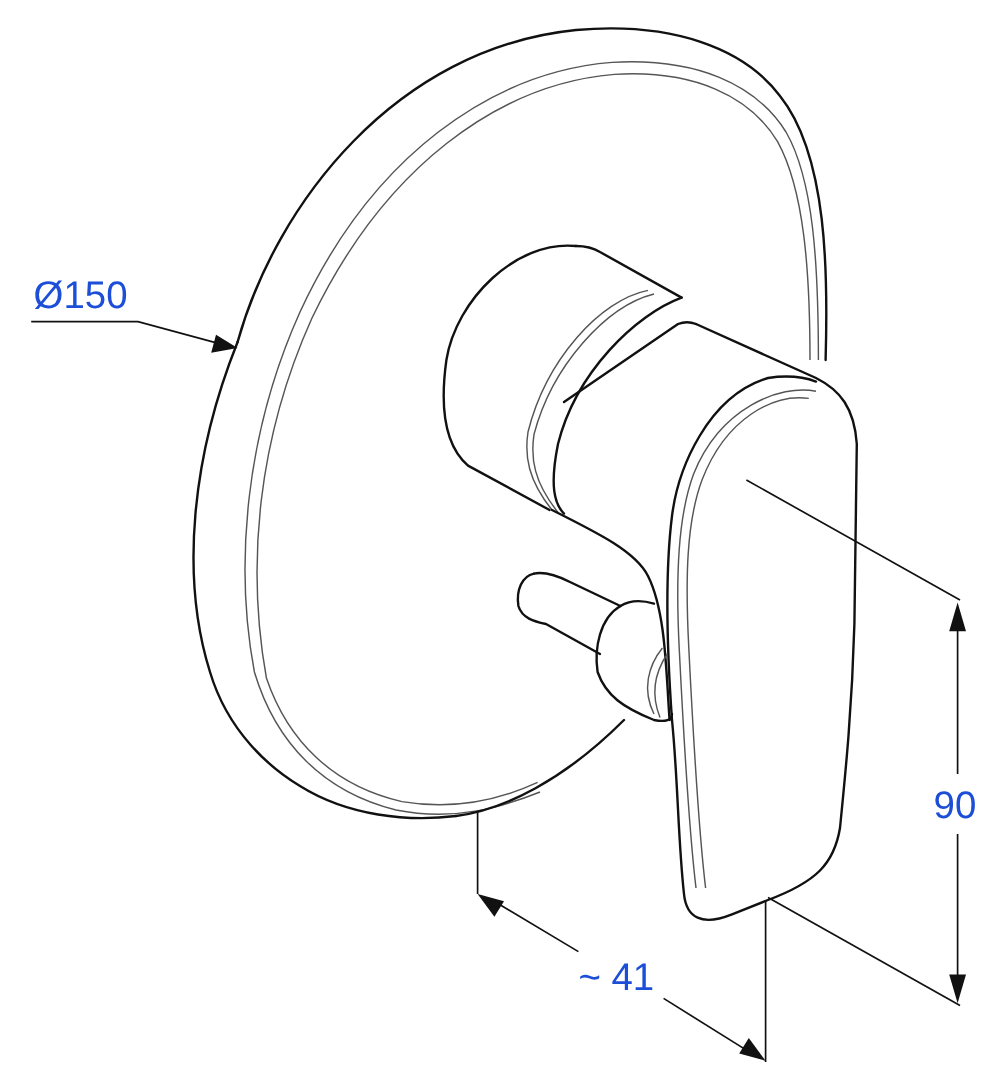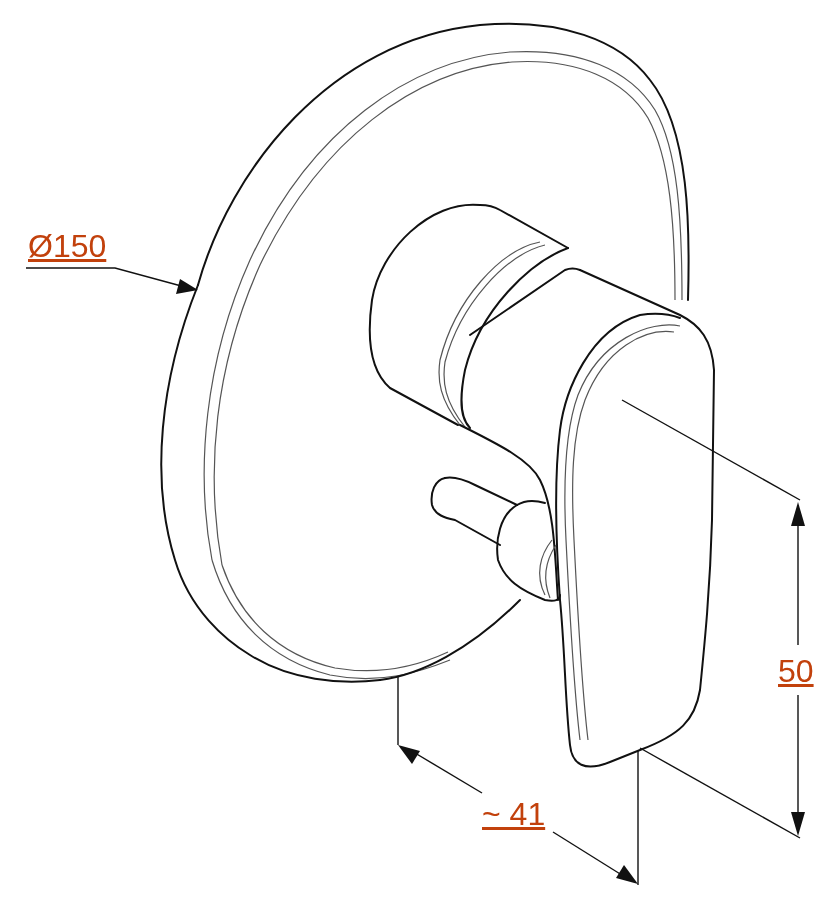--- a/index.html
+++ b/index.html
@@ -6,24 +6,23 @@
   body { width: 837px; height: 897px; overflow: hidden; position: relative; }
   #drawing { position: absolute; left: 0; top: 0; width: 837px; height: 897px; }
   .ln { fill: none; stroke: #111111; stroke-width: 2; stroke-linecap: round; stroke-linejoin: round; }
   .thin { fill: none; stroke: #555555; stroke-width: 1.2; }
   .dim { fill: none; stroke: #111111; stroke-width: 1.4; }
   .arrow { fill: #111111; stroke: none; }
   .label {
     position: absolute;
     font-family: "Liberation Sans", sans-serif;
     font-size: 32px;
-    color: #c2410c;
+    color: #1d4ed8;
     line-height: 1;
     white-space: nowrap;
-    text-decoration: underline;
   }
 </style>
 </head>
 <body>
 
 <svg id="drawing" viewBox="0 0 837 897" xmlns="http://www.w3.org/2000/svg">
 
   <g>
     <path class="ln" d="M 198 285
       C 230 170, 330 40, 480 25
@@ -98,14 +97,14 @@
     <path class="dim" d="M 398 676 L 398 745"></path>
     <path class="dim" d="M 638 750 L 638 885"></path>
     <path class="dim" d="M 410 750 L 482 793"></path>
     <path class="dim" d="M 553 832 L 625 877"></path>
     <polygon class="arrow" points="398,745 420,751 412,764"></polygon>
     <polygon class="arrow" points="638,884 616,878 624,865"></polygon>
   </g>
 </svg>
 
 <div class="label" style="left:28px; top:230px;">Ø150</div>
-<div class="label" style="left:778px; top:655px;">50</div>
+<div class="label" style="left:778px; top:655px;">90</div>
 <div class="label" style="left:482px; top:798px;">~ 41</div>
 
 </body></html>

